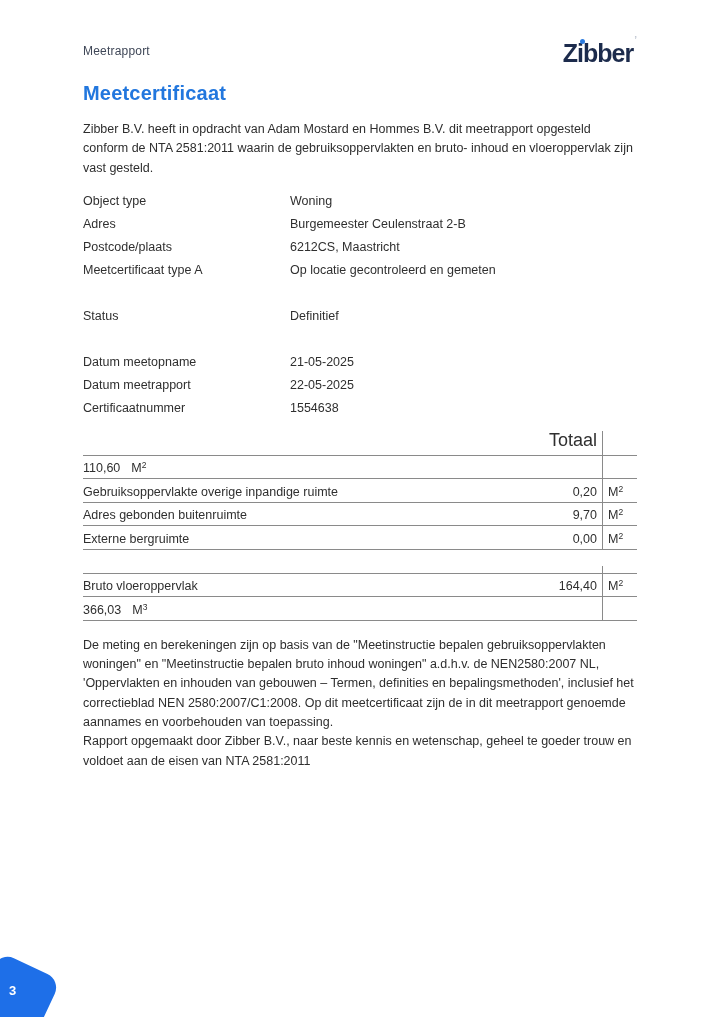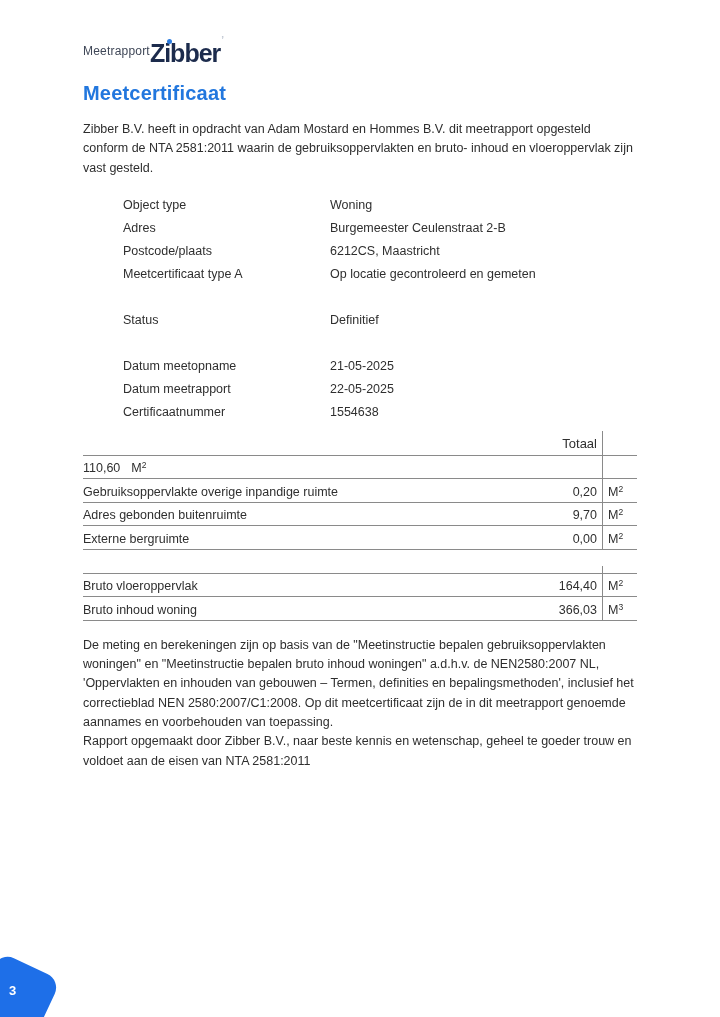--- a/index.html
+++ b/index.html
@@ -5,46 +5,46 @@
   * { margin:0; padding:0; box-sizing:border-box; }
   html,body { background:#ffffff; }
   .page {
     position:relative; width:720px; height:1017px; background:#ffffff;
     font-family:"Liberation Sans", sans-serif; color:#2f2f2f; overflow:hidden;
     margin:0 auto;
   }
   .content { position:absolute; left:83px; top:36px; width:554px; }
 
   
-  .hdr { display:flex; justify-content:flex-start; align-items:center; }
+  .hdr { display:flex; justify-content:space-between; align-items:center; }
   .doc-type { font-size:12px; color:#3f4757; letter-spacing:0.2px; }
   .logo { position:relative; font-size:25px; font-weight:700; color:#1c2b4c; letter-spacing:-1px; line-height:1; }
   .logo-dot { position:absolute; left:17px; top:2.5px; width:5.5px; height:5.5px; border-radius:2.5px; background:#2c7ce0; }
   .logo-mark { font-size:10px; color:#c3c9d4; vertical-align:18px; letter-spacing:0; margin-left:1px; }
 
   
   .title { margin-top:16px; font-size:20px; font-weight:700; color:#2277de; letter-spacing:0.2px; }
 
   
   .para { font-size:12.5px; line-height:19.3px; color:#2e2e2e; }
   .intro { margin-top:15px; }
 
   
   .kv-group { margin-top:16px; }
-  .kv-row { display:flex; height:23px; align-items:center; font-size:12.5px;margin-left:40px; }
+  .kv-row { display:flex; height:23px; align-items:flex-start; font-size:12.5px; }
   .kv-label { width:207px; flex:none; }
   .kv-value { flex:1; }
   .mt-gap { margin-top:23px; }
 
   
   .tbl { position:relative; margin-top:7px; }
   .vline { position:absolute; right:34px; top:0; bottom:0; width:1.2px; background:#8a8a8a; }
   .vline-above { top:-8px; }
   .t-head { display:flex; justify-content:flex-end; align-items:flex-end;
-            height:25px; padding-bottom:4px; border-bottom:1px solid #8a8a8a; font-size:13px; }
+            height:25px; padding-bottom:4px; border-bottom:1px solid #8a8a8a; font-size:18px; }
   .t-head .t-value { padding-right:6px; }
   .t-row { display:flex; align-items:flex-end; height:23.5px; padding-bottom:3px;
            border-bottom:1px solid #8a8a8a; font-size:12.5px; }
   .t-label { flex:1; }
   .t-value { text-align:right; padding-right:6px; }
   .t-unit { width:34px; flex:none; padding-left:5px; }
   .t-unit sup { font-size:8.5px; vertical-align:4px; }
   .tbl2 { margin-top:23px; border-top:1px solid #8a8a8a; }
 
   .legal { margin-top:15px; }
@@ -138,21 +138,20 @@
     </div>
 
     <div class="tbl tbl2">
       <div class="vline vline-above"></div>
       <div class="t-row">
         <span class="t-label">Bruto vloeroppervlak</span>
         <span class="t-value">164,40</span>
         <span class="t-unit"><span>M</span><sup>2</sup></span>
       </div>
       <div class="t-row">
-        <span class="t-label">Bruto inhoud woning</span>
         <span class="t-value">366,03</span>
         <span class="t-unit"><span>M</span><sup>3</sup></span>
       </div>
     </div>
 
     <p class="para legal">De meting en berekeningen zijn op basis van de "Meetinstructie bepalen gebruiksoppervlakten woningen" en "Meetinstructie bepalen bruto inhoud woningen" a.d.h.v. de NEN2580:2007 NL, 'Oppervlakten en inhouden van gebouwen – Termen, definities en bepalingsmethoden', inclusief het correctieblad NEN 2580:2007/C1:2008. Op dit meetcertificaat zijn de in dit meetrapport genoemde aannames en voorbehouden van toepassing.</p>
     <p class="para closing">Rapport opgemaakt door Zibber B.V., naar beste kennis en wetenschap, geheel te goeder trouw en voldoet aan de eisen van NTA 2581:2011</p>
 
   </div>
 

